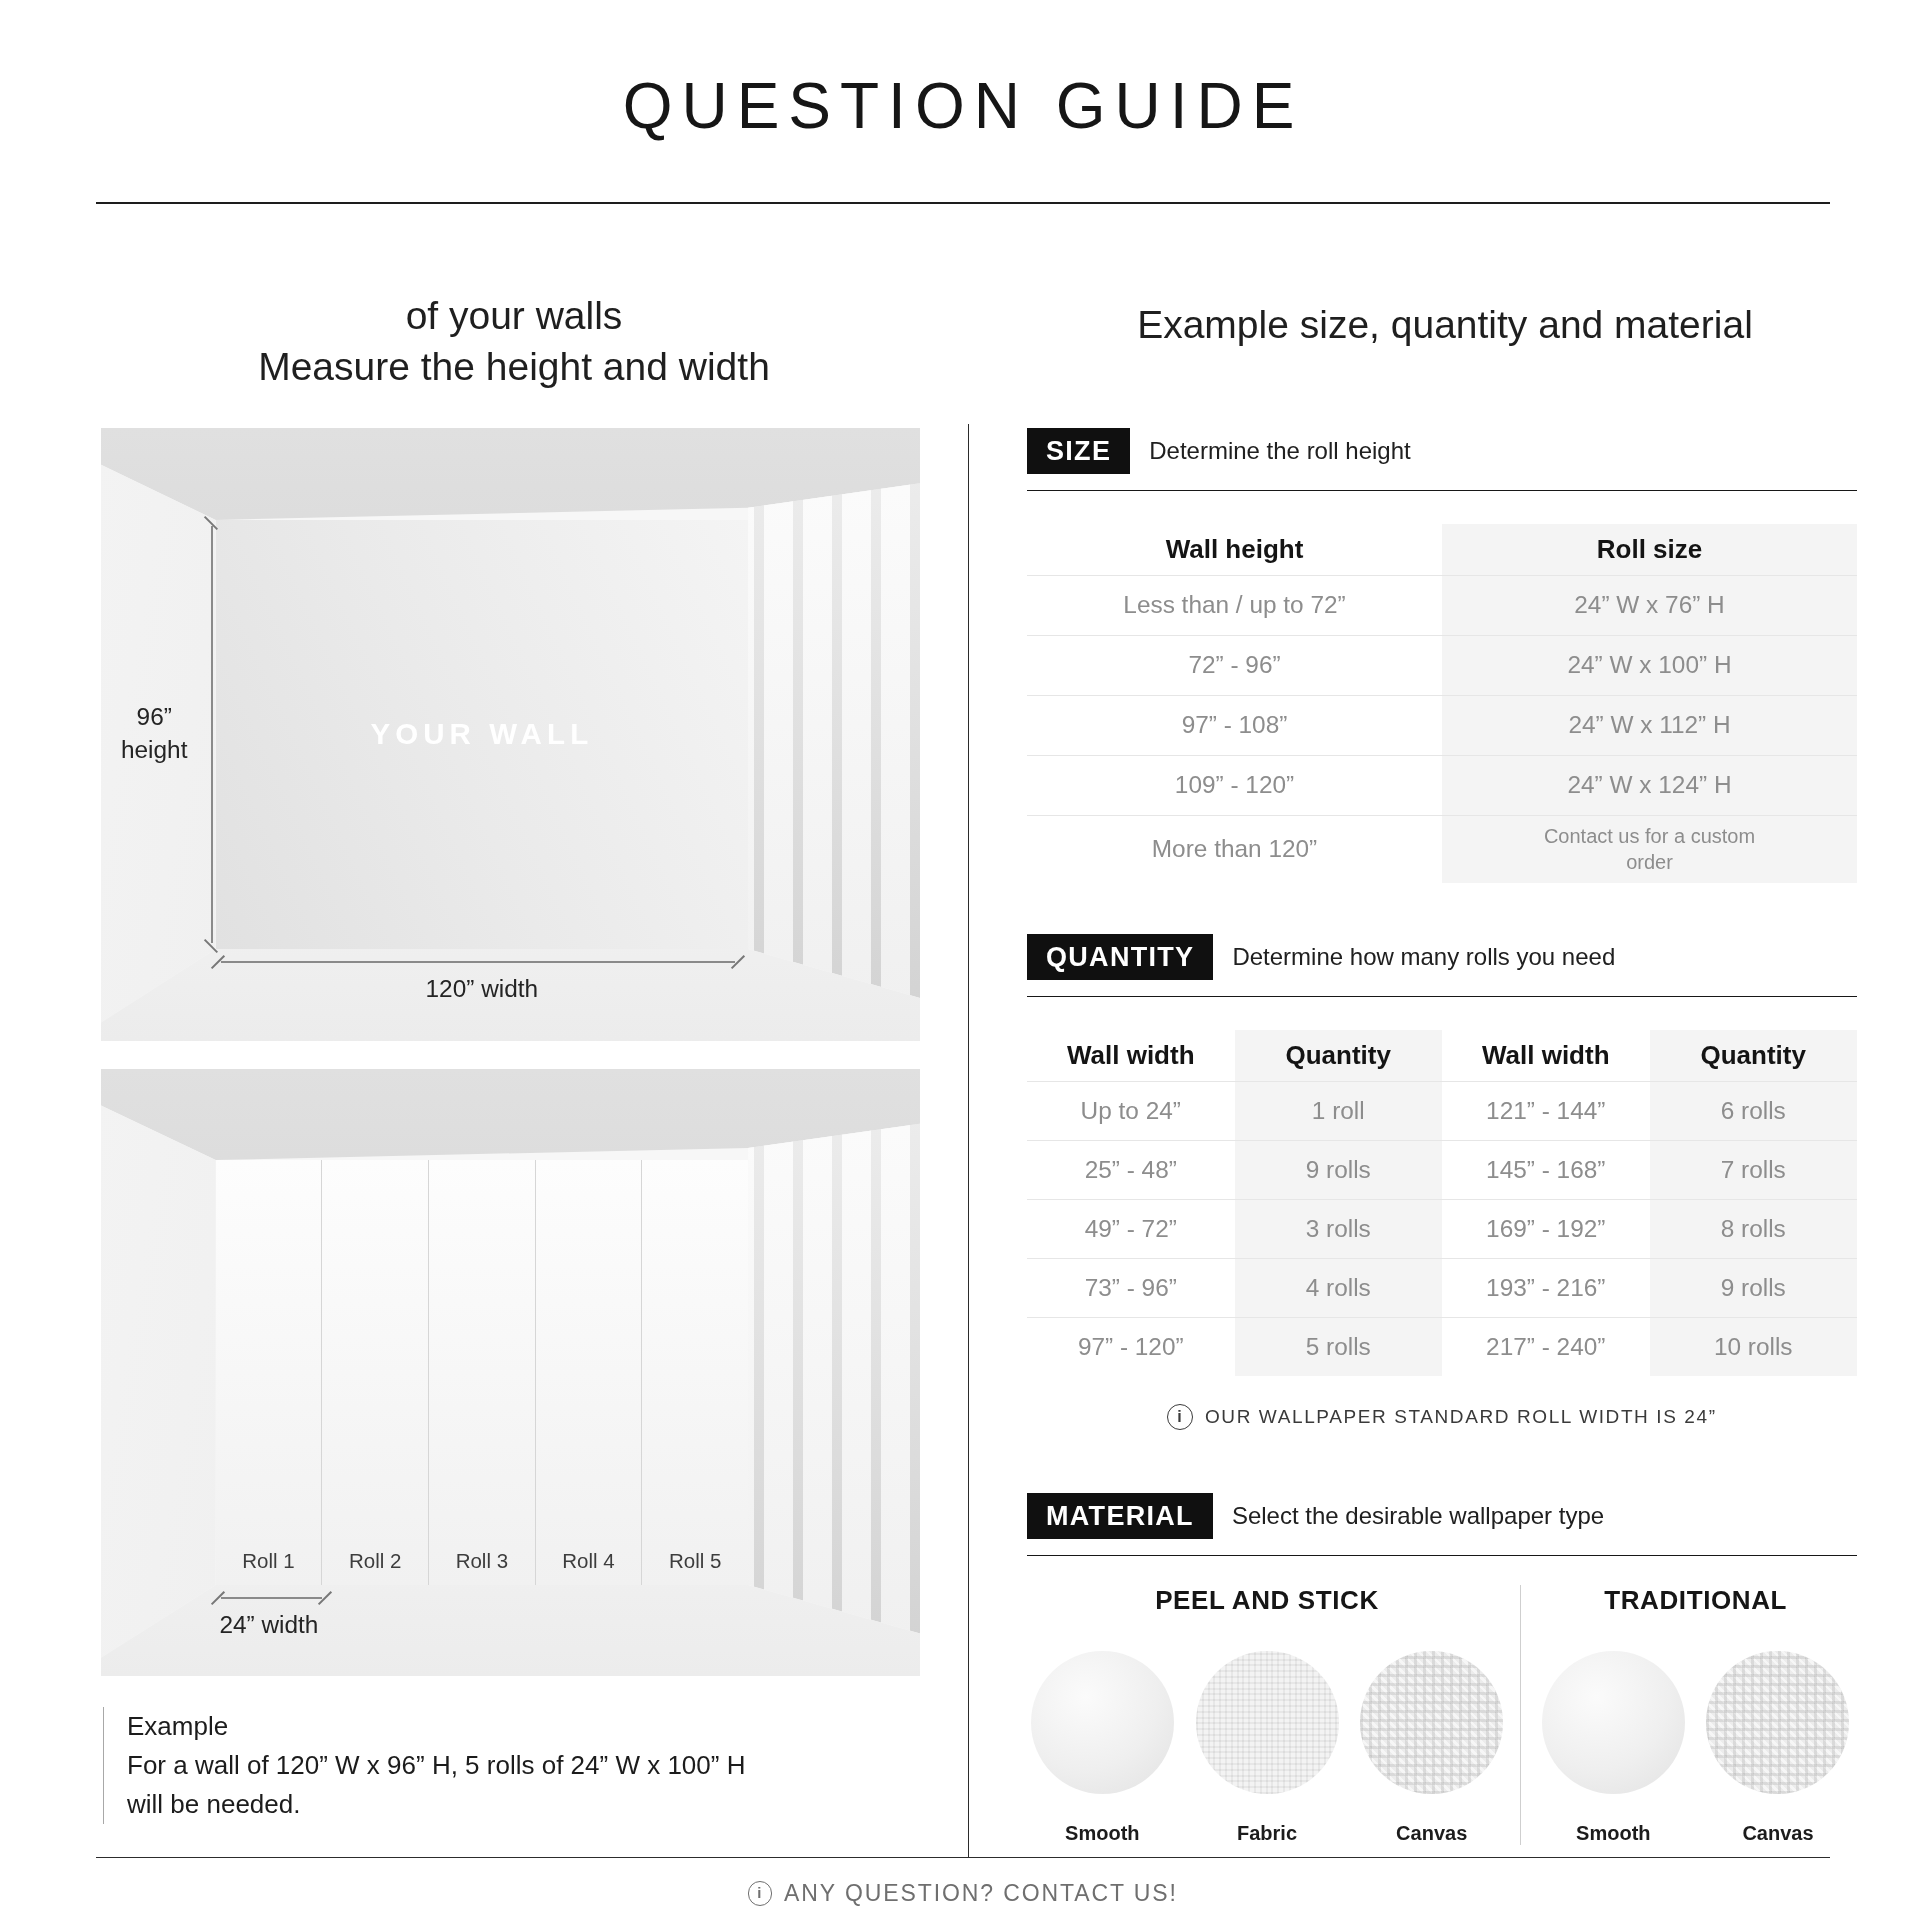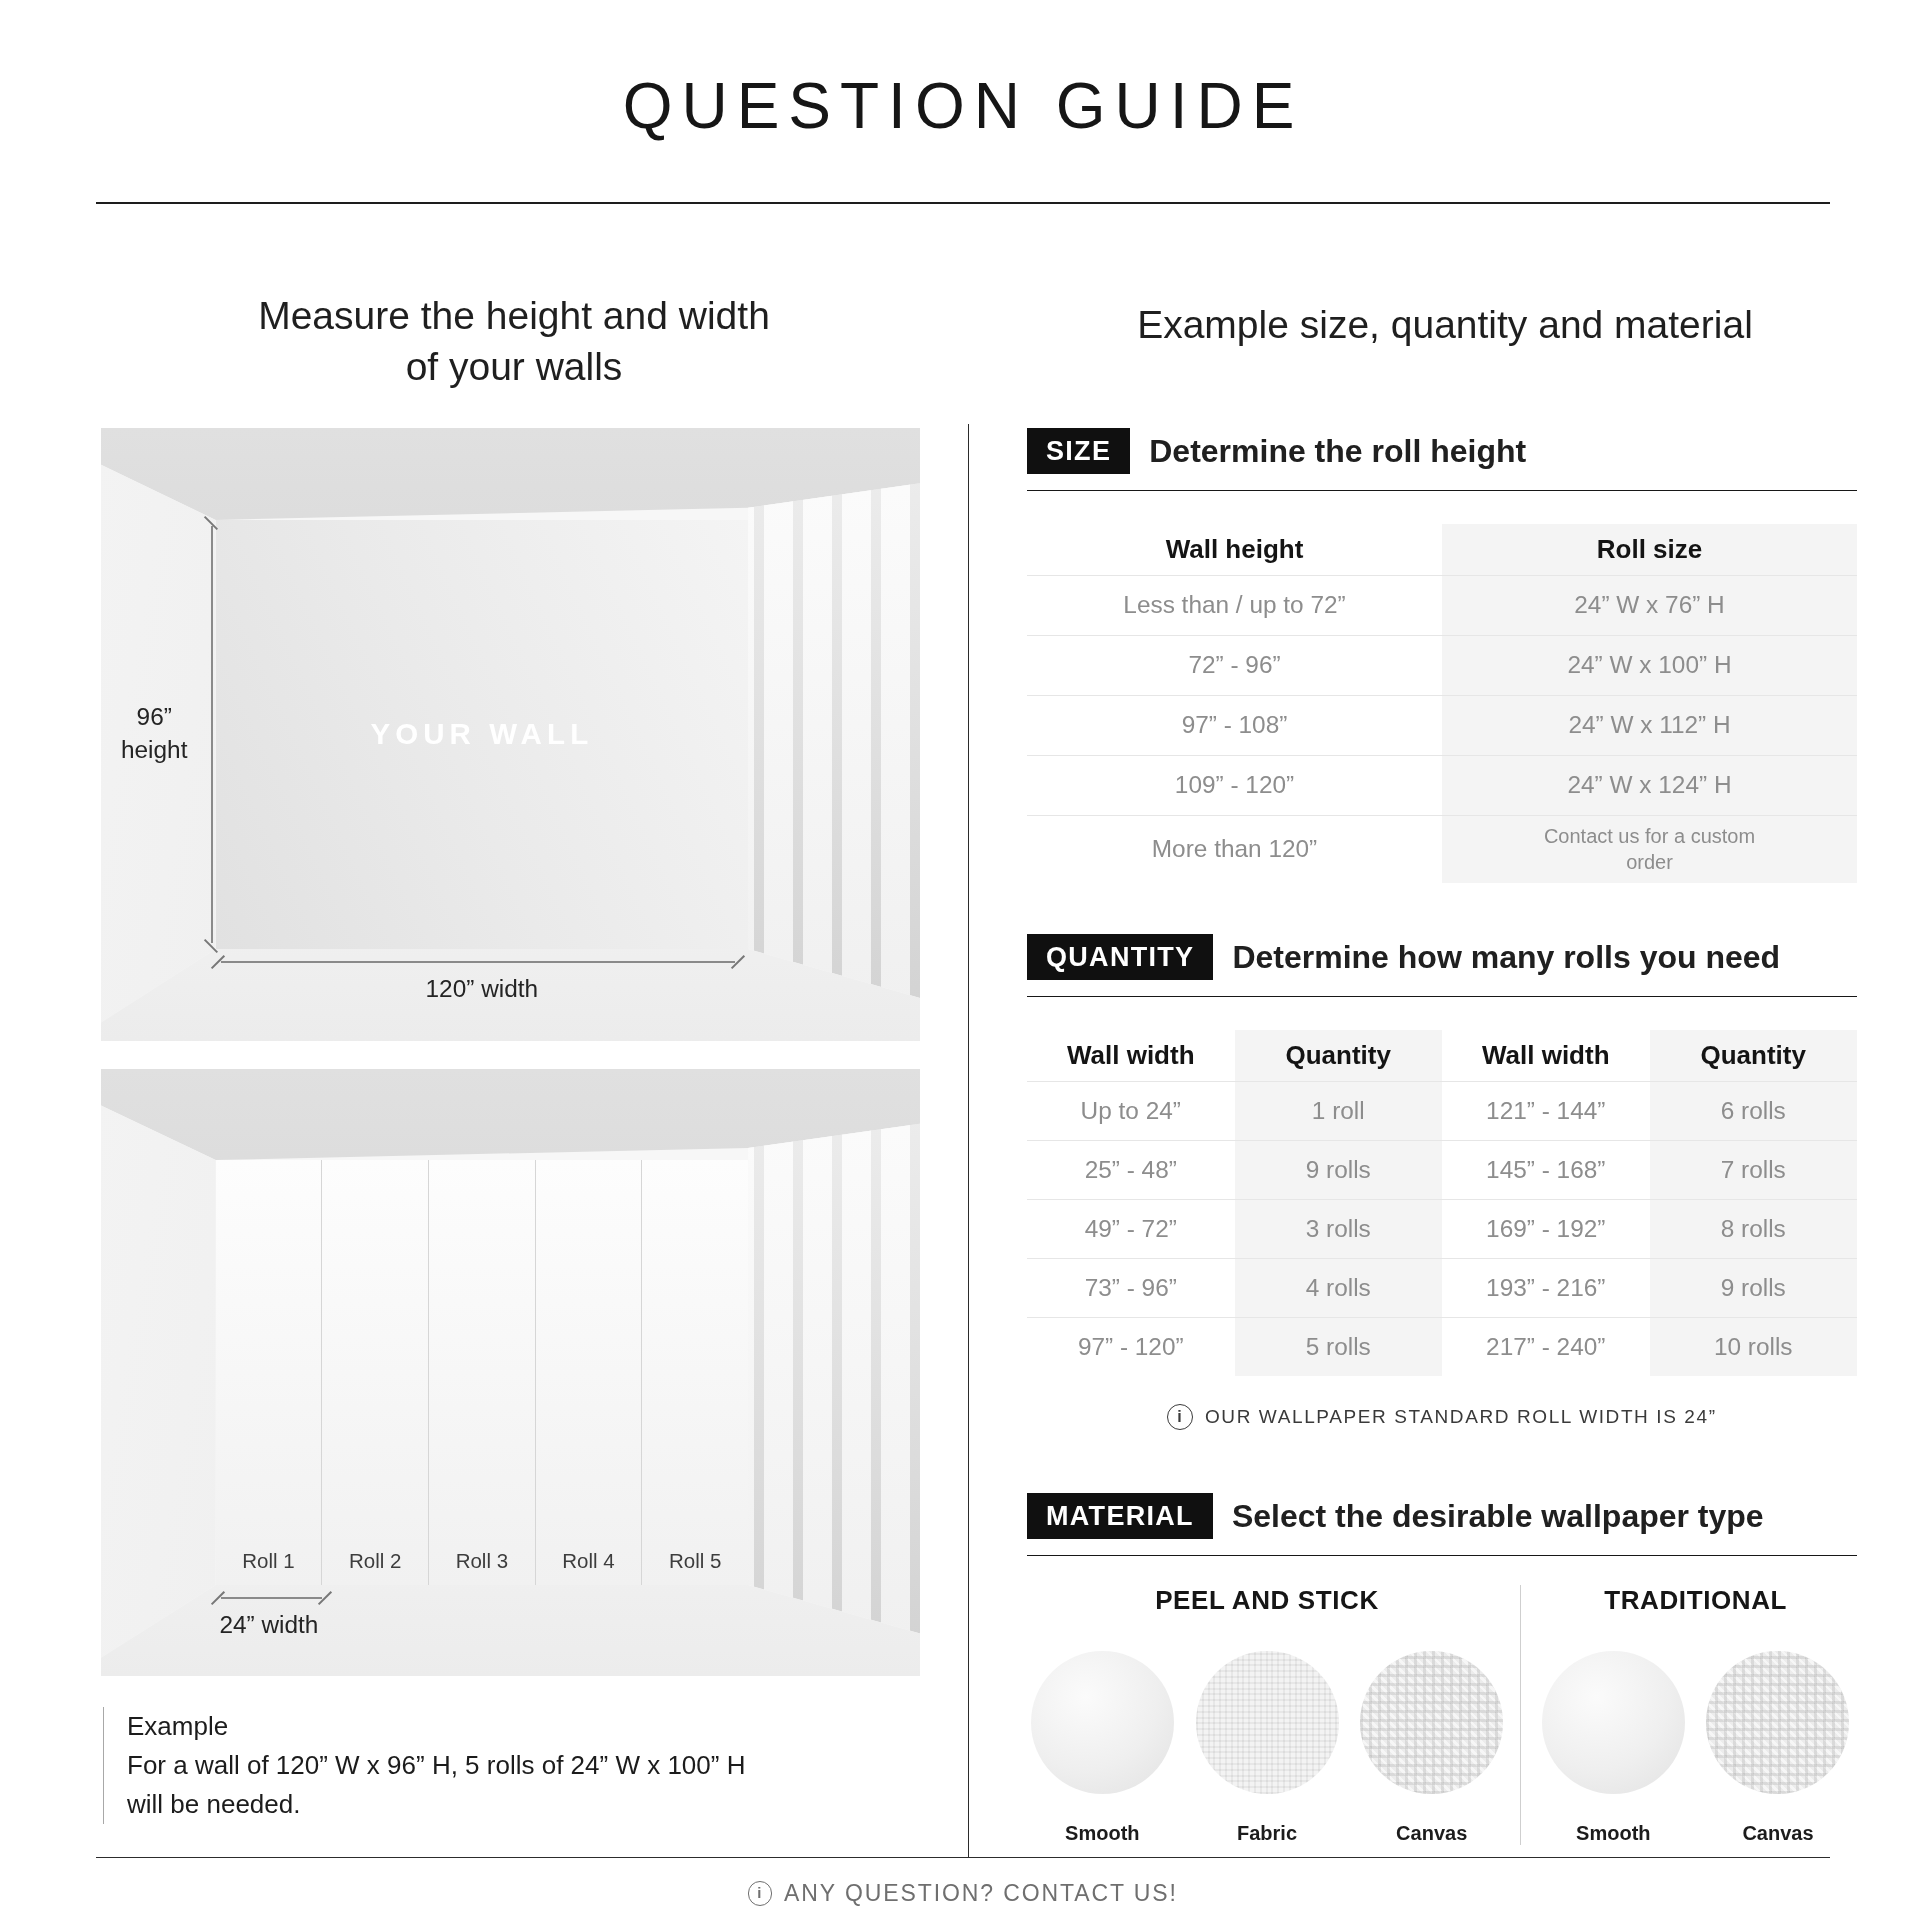--- a/index.html
+++ b/index.html
@@ -89,21 +89,21 @@
   .sec-quantity { top:934px; }
   .sec-material { top:1493px; }
   .sec-head {
     display:flex; align-items:center; gap:19px;
     padding-bottom:15.4px; border-bottom:1.9px solid #171717;
   }
   .badge {
     background:#101010; color:#ffffff; font-weight:700; font-size:27px;
     letter-spacing:1.3px; padding:7.7px 19px; white-space:nowrap;
   }
-  .sec-title { font-size:32px; color:#202020; font-weight:700; }
+  .sec-title { font-size:24px; color:#202020; font-weight:400; }
 
   .stable, .qtable { width:100%; margin-top:33px; }
   .srow, .qrow { display:flex; align-items:stretch; }
   .srow + .srow, .qrow + .qrow { border-top:1.3px solid #e6e6e6; }
   .scell {
     flex:1; min-height:59px; display:flex; align-items:center; justify-content:center;
     font-size:24.4px; color:#8d8d8d; padding:7.7px 6.4px; text-align:center;
   }
   .qcell {
     width:25%; min-height:58px; display:flex; align-items:center; justify-content:center;
@@ -160,22 +160,22 @@
 </head>
 <body>
 
 <div class="canvas">
 
   <h1 class="title">QUESTION GUIDE</h1>
   <div class="rule rule-top"></div>
   <div class="divider-v"></div>
 
   <div class="left-head">
+    <div>of your walls</div>
     <div>Measure the height and width</div>
-    <div>of your walls</div>
   </div>
   <div class="right-head">Example size, quantity and material</div>
 
   <div class="room room1">
     <div class="r-part r-ceiling"></div>
     <div class="r-part r-leftwall"></div>
     <div class="r-part r-window"></div>
     <div class="r-part r-floor"></div>
     <div class="r-backwall">
       <span class="wall-label">YOUR WALL</span>

